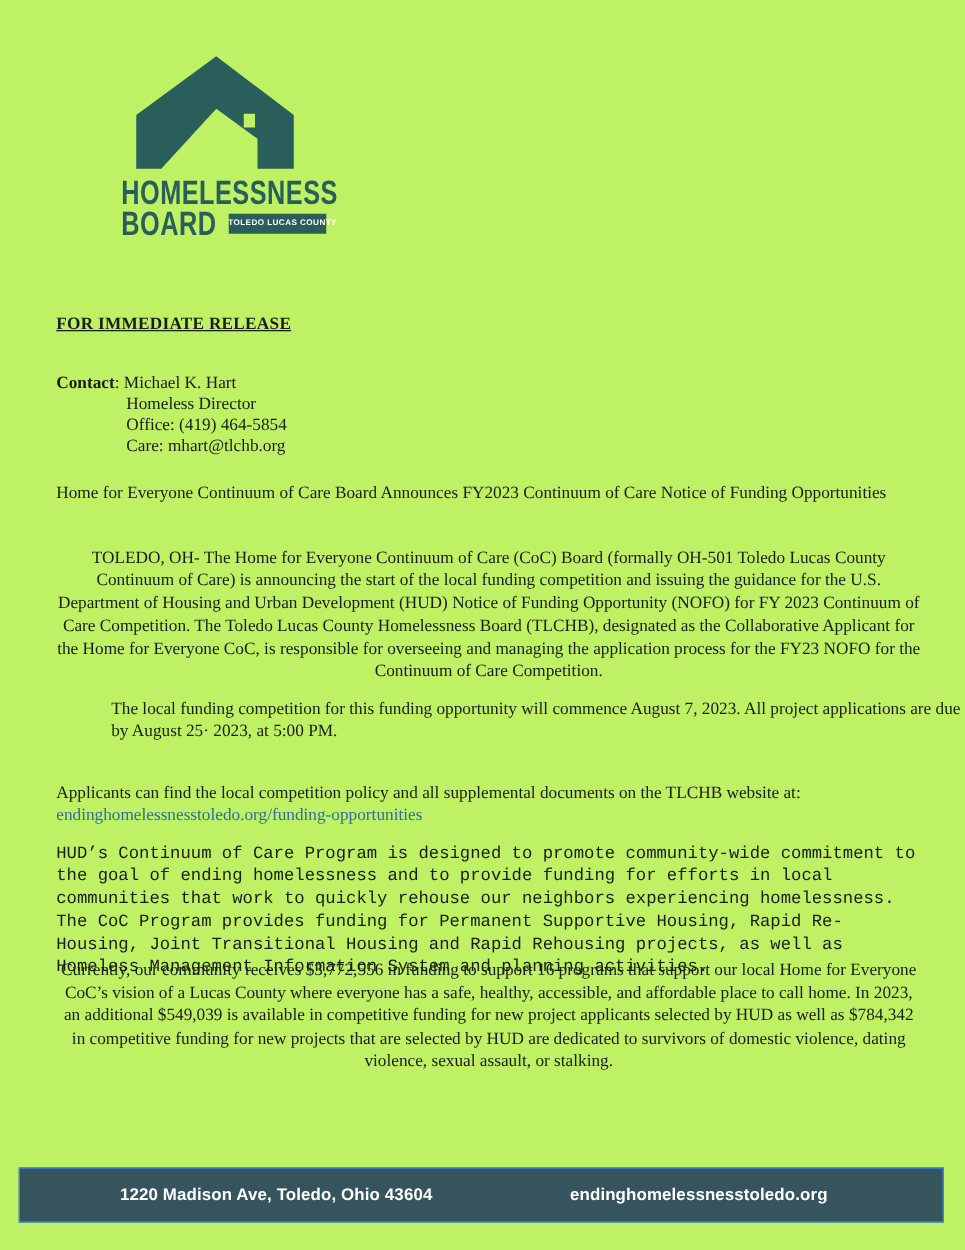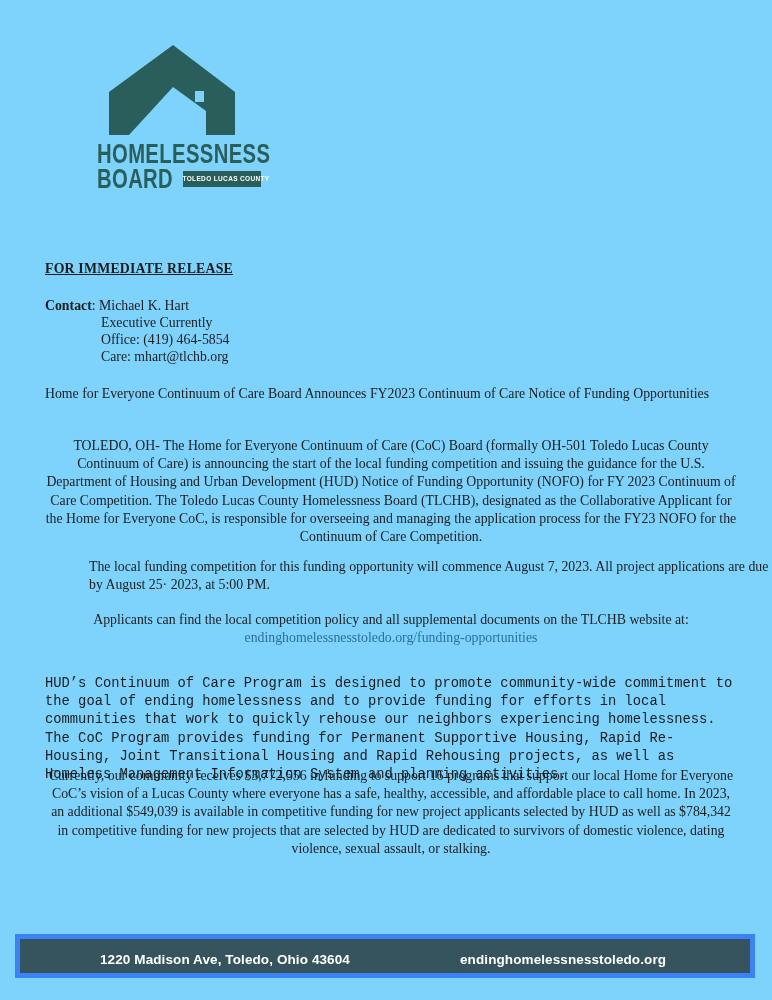--- a/index.html
+++ b/index.html
@@ -1,21 +1,21 @@
 <!DOCTYPE html>
 <html><head>
 <meta charset="utf-8">
 <style>
   * { margin: 0; padding: 0; box-sizing: border-box; }
   html, body { background: #ffffff; }
   .page {
     position: relative;
     width: 772px;
     height: 1000px;
-    background: #7dd3fc;
+    background: #bef264;
     overflow: hidden;
     font-family: "Liberation Serif", serif;
     color: #1c1c1c;
   }
 
   
   .logo-icon { position: absolute; left: 100px; top: 40px; width: 150px; height: 100px; }
   .wordmark1 {
     position: absolute; left: 97px; top: 141px;
     font-family: "Liberation Sans", sans-serif;
@@ -40,37 +40,37 @@
     width: 78px; height: 16px; line-height: 16px;
     text-align: center;
     font-family: "Liberation Sans", sans-serif;
     font-weight: bold; font-size: 6.5px; letter-spacing: 0.35px;
     white-space: nowrap;
   }
 
   
   .txt { position: absolute; left: 45px; width: 692px; font-size: 13.8px; line-height: 18.2px; }
   .date-line { top: 228px; font-weight: bold; }
-  .release-line { top: 260px; font-weight: bold; text-decoration: underline; letter-spacing: 0.2px; }
+  .release-line { top: 250px; font-weight: bold; text-decoration: underline; letter-spacing: 0.2px; }
   .contact-block { top: 297px; line-height: 17.1px; }
   .contact-indent { padding-left: 56px; }
   .headline { top: 385px; font-weight: normal; width: 700px; }
   .p1 { top: 437px; text-align: center; }
   .p2 { top: 558px; margin-left: 44px; }
-  .p3 { top: 611px; text-align: center; }
+  .p3 { top: 625px; }
   .p4 { top: 675px; font-family: Liberation Mono, monospace; }
   .p5 { top: 767px; text-align: center; }
   .doc-link { color: #2d6f9e; text-decoration: none; cursor: pointer; margin-top: 25px; }
 
   
   .footer-bar {
     position: absolute; left: 15px; top: 934px;
     width: 740px; height: 44px;
     background: #35545d;
-    border: 5px solid #3b82f6;
+    border: 1px solid #3b82f6;
   }
   .footer-text {
     position: absolute; top: 0; height: 42px; line-height: 42px;
     color: #ffffff;
     font-family: "Liberation Sans", sans-serif;
     font-weight: bold; font-size: 13.5px; letter-spacing: 0.1px;
     white-space: nowrap;
   }
   .footer-address { left: 80px; }
   .footer-site { left: 440px; }
@@ -90,21 +90,21 @@
     <div class="wordmark2-row">
       <span class="wordmark2">BOARD</span><span class="tagline-box">TOLEDO LUCAS COUNTY</span>
     </div>
   </div>
 
 
   <div class="txt release-line">FOR IMMEDIATE RELEASE</div>
 
   <div class="txt contact-block">
     <div><b>Contact</b><span>: Michael K. Hart</span></div>
-    <div class="contact-indent">Executive Currently</div>
+    <div class="contact-indent">Homeless Director</div>
     <div class="contact-indent">Office: (419) 464-5854</div>
     <div class="contact-indent">Care: mhart@tlchb.org</div>
   </div>
 
   <div class="txt headline">Home for Everyone Continuum of Care Board Announces FY2023 Continuum of Care Notice of Funding Opportunities</div>
 
   <div class="txt p1">TOLEDO, OH- The Home for Everyone Continuum of Care (CoC) Board (formally OH-501 Toledo Lucas County Continuum of Care) is announcing the start of the local funding competition and issuing the guidance for the U.S. Department of Housing and Urban Development (HUD) Notice of Funding Opportunity (NOFO) for FY 2023 Continuum of Care Competition. The Toledo Lucas County Homelessness Board (TLCHB), designated as the Collaborative Applicant for the Home for Everyone CoC, is responsible for overseeing and managing the application process for the FY23 NOFO for the Continuum of Care Competition.</div>
 
   <div class="txt p2">The local funding competition for this funding opportunity will commence August 7, 2023. All project applications are due by August 25· 2023, at 5:00 PM.</div>
 

